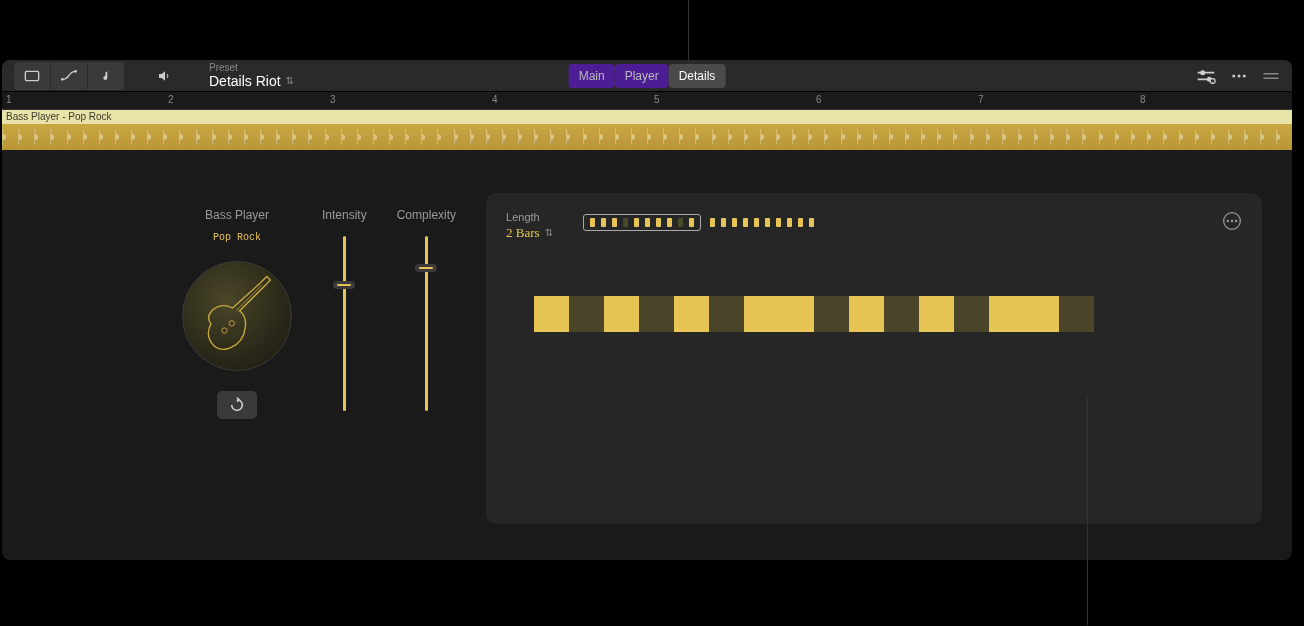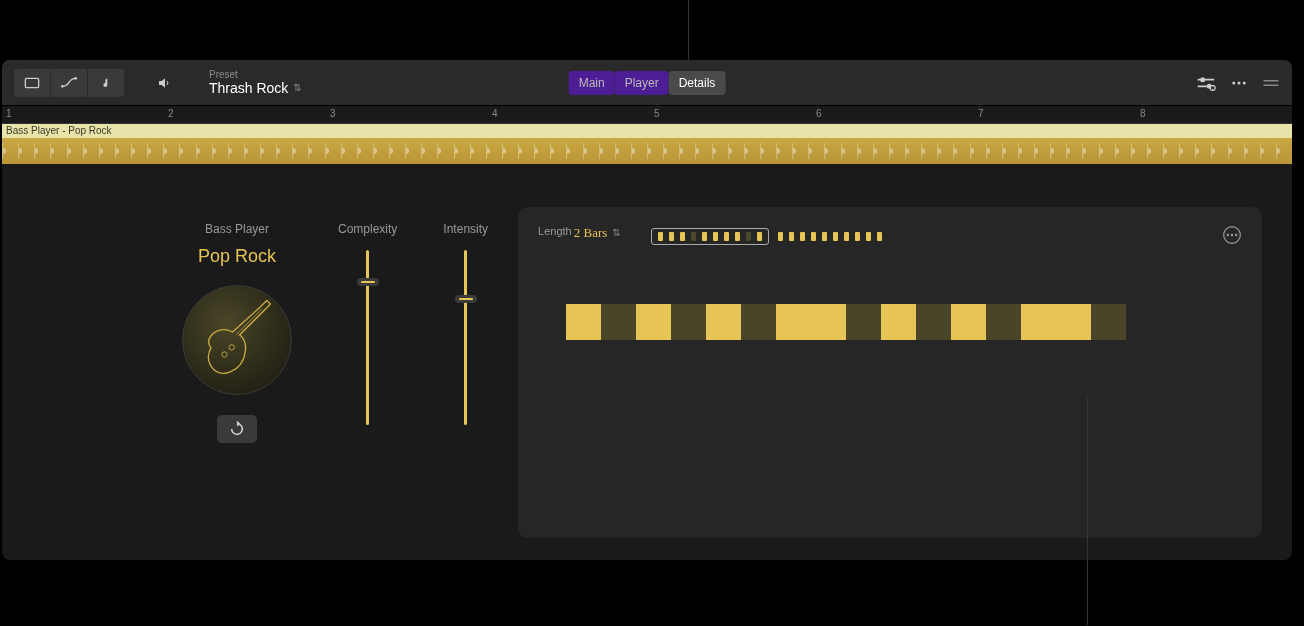--- a/index.html
+++ b/index.html
@@ -22,21 +22,21 @@
       top: 60px;
       left: 2px;
       width: 1290px;
       height: 500px;
       background: #1a1a1a;
       border-radius: 8px;
       overflow: hidden;
     }
     
     .toolbar {
-      height: 46px;
+      height: 32px;
       background: #2a2a2a;
       display: flex;
       align-items: center;
       padding: 0 12px;
       gap: 8px;
       border-bottom: 1px solid #000;
     }
     
     .toolbar-left {
       display: flex;
@@ -205,41 +205,42 @@
     
     .main-content {
       display: flex;
       padding: 50px 30px 30px 180px;
       gap: 30px;
       height: calc(100% - 104px);
     }
     
     .left-panel {
       display: flex;
-      gap: 46px;
+      gap: 30px;
       align-items: flex-start;
     }
     
     .player-section {
       display: flex;
       flex-direction: column;
       align-items: center;
       gap: 10px;
     }
     
     .player-label {
       font-size: 12px;
       color: #999;
       text-align: center;
     }
     
     .player-style {
-      font-size: 18px;
+      font-size: 10px;
       color: #e6c455;
       text-align: center;
+      font-family: Liberation Mono, monospace;
     }
     
     .player-avatar {
       width: 110px;
       height: 110px;
       border-radius: 50%;
       background: radial-gradient(circle at 40% 35%, #4a4628, #2a2818 60%, #1a1810);
       border: 1px solid #3a3a3a;
       margin-top: 8px;
       position: relative;
@@ -316,21 +317,21 @@
     
     .panel-header {
       display: flex;
       align-items: flex-start;
       gap: 30px;
       margin-bottom: 40px;
     }
     
     .length-section {
       display: flex;
-      flex-direction: row;
+      flex-direction: column;
       gap: 2px;
     }
     
     .length-label {
       font-size: 11px;
       color: #999;
     }
     
     .length-value {
       font-size: 13px;
@@ -443,21 +444,21 @@
       </div>
       <button class="toolbar-btn" style="margin-left:15px;background:transparent">
         <svg class="icon-svg" viewBox="0 0 24 18">
           <path d="M3 6 L7 6 L12 2 L12 16 L7 12 L3 12 Z" fill="#ccc"></path>
           <path d="M15 6 Q 18 9 15 12" fill="none" stroke="#ccc" stroke-width="1.5"></path>
         </svg>
       </button>
       <div class="preset-section">
         <span class="preset-label">Preset</span>
         <span class="preset-value">
-          <span>Thrash Rock</span>
+          <span>Details Riot</span>
           <span class="preset-chevron">⇅</span>
         </span>
       </div>
     </div>
 
     <div class="toolbar-center">
       <button class="tab-btn">Main</button>
       <button class="tab-btn">Player</button>
       <button class="tab-btn active">Details</button>
     </div>
@@ -605,30 +606,30 @@
         </div>
         <button class="refresh-btn">
           <svg width="16" height="16" viewBox="0 0 24 24">
             <path d="M12 4 A8 8 0 1 1 4 12" fill="none" stroke="#ccc" stroke-width="2.5"></path>
             <path d="M12 1 L15 4 L12 7" fill="none" stroke="#ccc" stroke-width="2.5"></path>
           </svg>
         </button>
       </div>
 
       <div class="slider-section">
+        <span class="slider-label">Intensity</span>
+        <div class="slider-track">
+          <div class="slider-thumb" id="intensity-thumb" style="top: 45px;"></div>
+        </div>
+      </div>
+
+      <div class="slider-section">
         <span class="slider-label">Complexity</span>
         <div class="slider-track">
           <div class="slider-thumb" id="complexity-thumb" style="top: 27.5px;"></div>
-        </div>
-      </div>
-
-      <div class="slider-section">
-        <span class="slider-label">Intensity</span>
-        <div class="slider-track">
-          <div class="slider-thumb" id="intensity-thumb" style="top: 45px;"></div>
         </div>
       </div>
 
     </div>
 
     <div class="right-panel">
       <div class="panel-header">
         <div class="length-section">
           <span class="length-label">Length</span>
           <span class="length-value">

